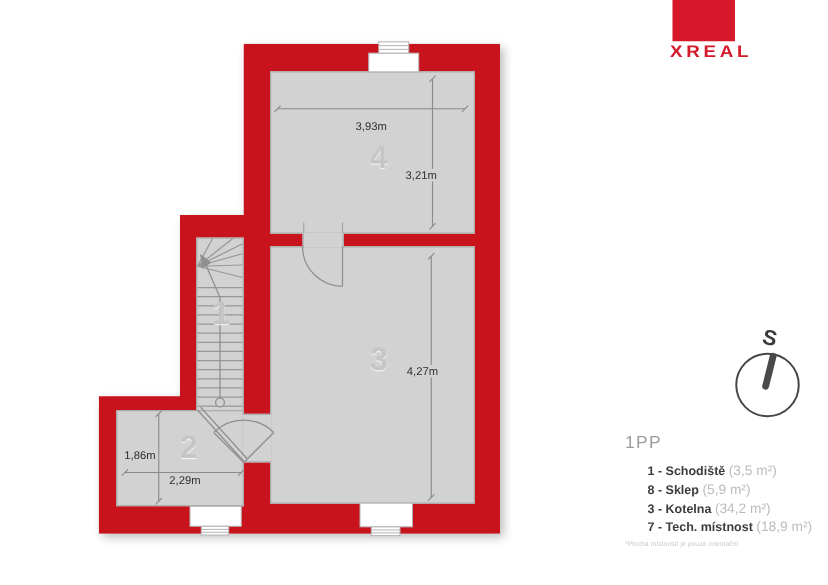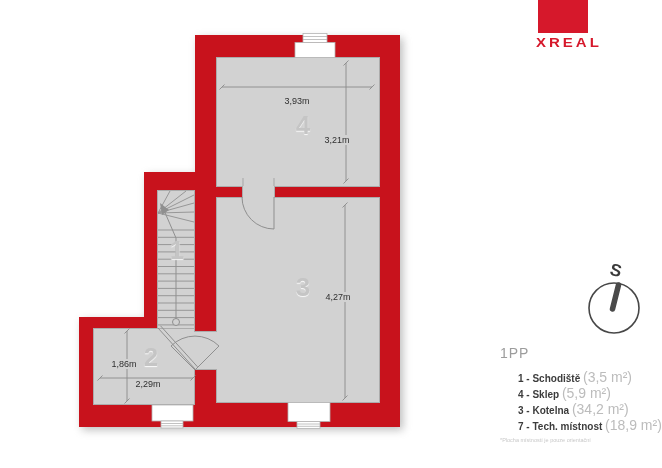--- a/index.html
+++ b/index.html
@@ -23,38 +23,38 @@
 
   .roomnum{position:absolute;width:26px;text-align:center;
     font-weight:bold;font-size:26px;line-height:28px;color:#c5c5c5;
     text-shadow:0 1px 1px rgba(255,255,255,.9);}
   .n4{left:290px;top:111px;} .n3{left:290px;top:273px;}
   .n1{left:164px;top:236px;} .n2{left:138px;top:343px;}
 
   .dimlabel{position:absolute;transform:translate(-50%,-50%);
     font-size:9px;color:#2f2f2f;background:var(--floor);padding:0 2px;white-space:nowrap;}
   .d1{left:297px;top:101px;} .d2{left:337px;top:124px;margin-top:16px;} .d3{left:338px;top:297px;}
-  .d4{left:124px;top:364px;text-align:right;} .d5{left:148px;top:384px;}
+  .d4{left:112px;top:364px;text-align:right;} .d5{left:148px;top:384px;}
 
   
   .logo-square{position:absolute;left:538px;top:0;width:50px;height:33px;background:#d6182b;}
   .logo-text{position:absolute;left:536px;top:34px;width:94px;
     font-weight:bold;font-size:15px;color:#d6182b;letter-spacing:3px;
     transform:scale(1,.9);transform-origin:top left;}
 
   
   .compass{position:absolute;left:585px;top:256px;}
 
   
   .legend{position:absolute;left:500px;top:345px;width:170px;}
   .floor-label{font-size:14px;color:#9c9c9c;letter-spacing:1px;}
   .legend-items{margin-top:9px;}
   .legend-item{font-size:10px;line-height:14px;white-space:nowrap;}
   .lname{font-weight:bold;color:#3c3c3c;margin-left:18px;}
-  .larea{color:#bcbcbc;font-size:14px;margin-top:42px;}
+  .larea{color:#bcbcbc;font-size:11px;margin-top:42px;}
   .footnote{margin-top:3px;font-size:5.5px;color:#c8c8c8;}
 </style>
 </head>
 <body>
 
 <div class="plan">
   <div class="shadow-wrap">
     <div class="walls"></div>
   </div>
 
@@ -124,21 +124,21 @@
 </svg>
 
 <div class="legend">
   <div class="floor-label">1PP</div>
   <div class="legend-items">
     <div class="legend-item">
       <span class="lname">1 - Schodiště</span>
       <span class="larea">(3,5 m²)</span>
     </div>
     <div class="legend-item">
-      <span class="lname">4 - Sklep</span>
+      <span class="lname">8 - Sklep</span>
       <span class="larea">(5,9 m²)</span>
     </div>
     <div class="legend-item">
       <span class="lname">3 - Kotelna</span>
       <span class="larea">(34,2 m²)</span>
     </div>
     <div class="legend-item">
       <span class="lname">7 - Tech. místnost</span>
       <span class="larea">(18,9 m²)</span>
     </div>

